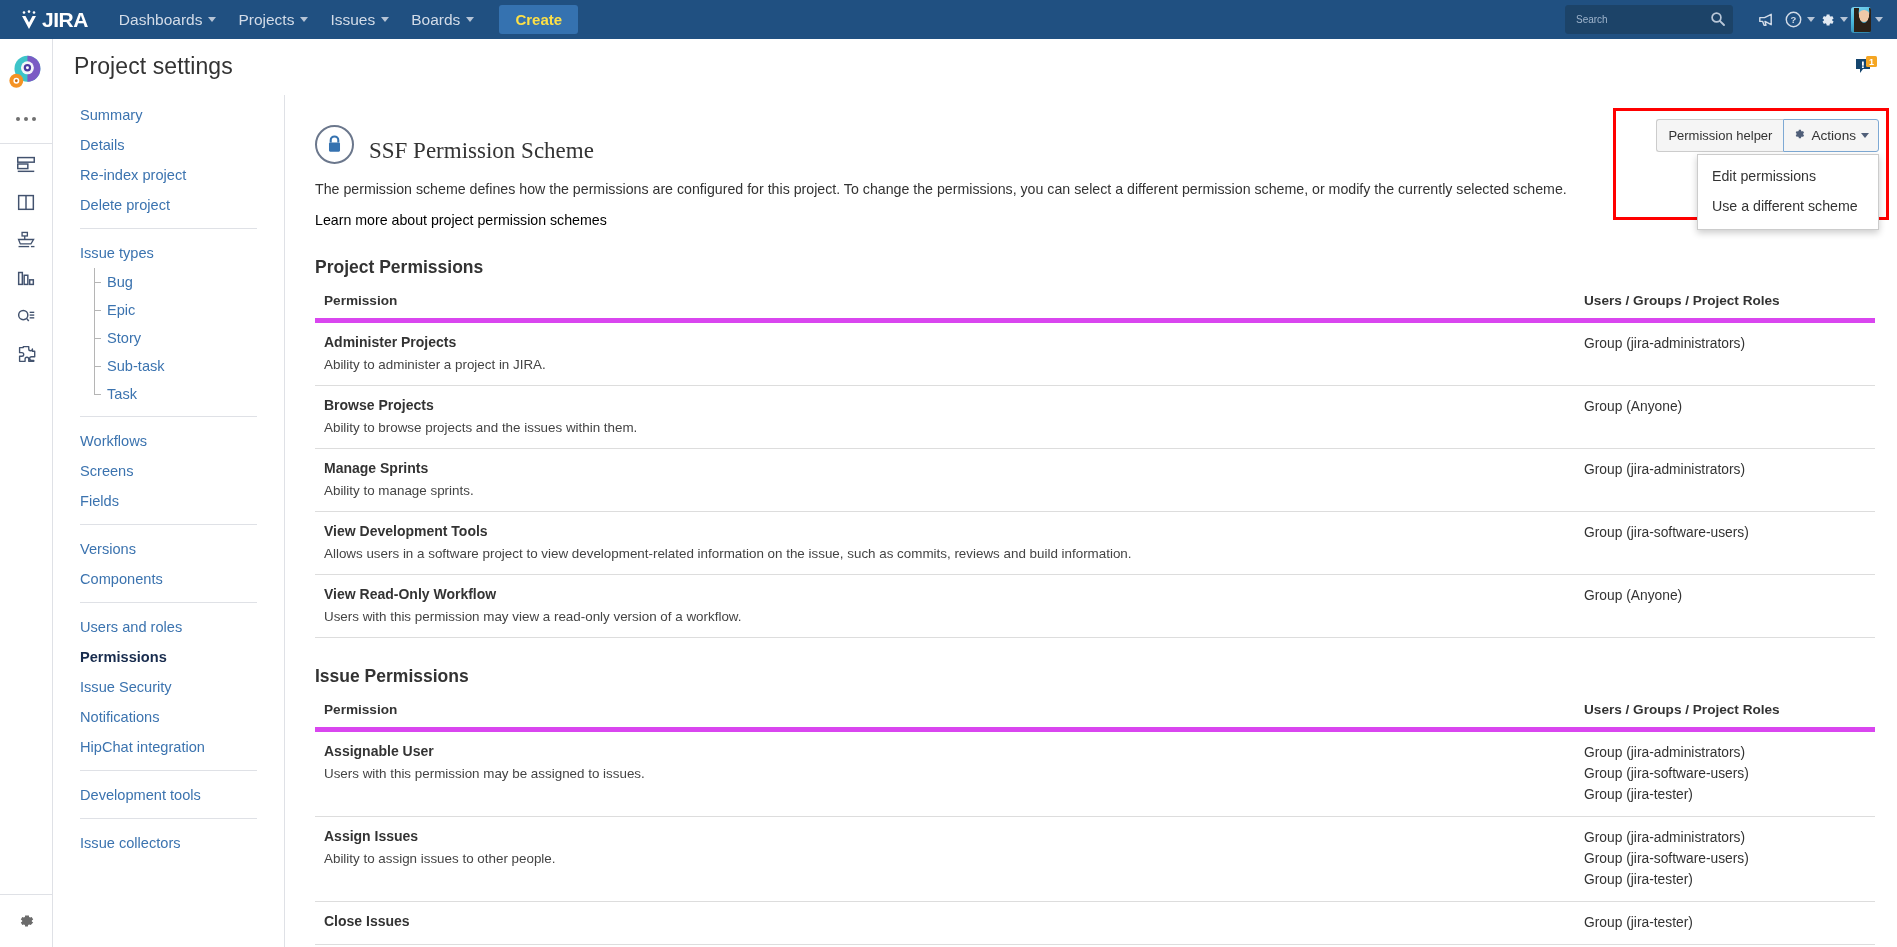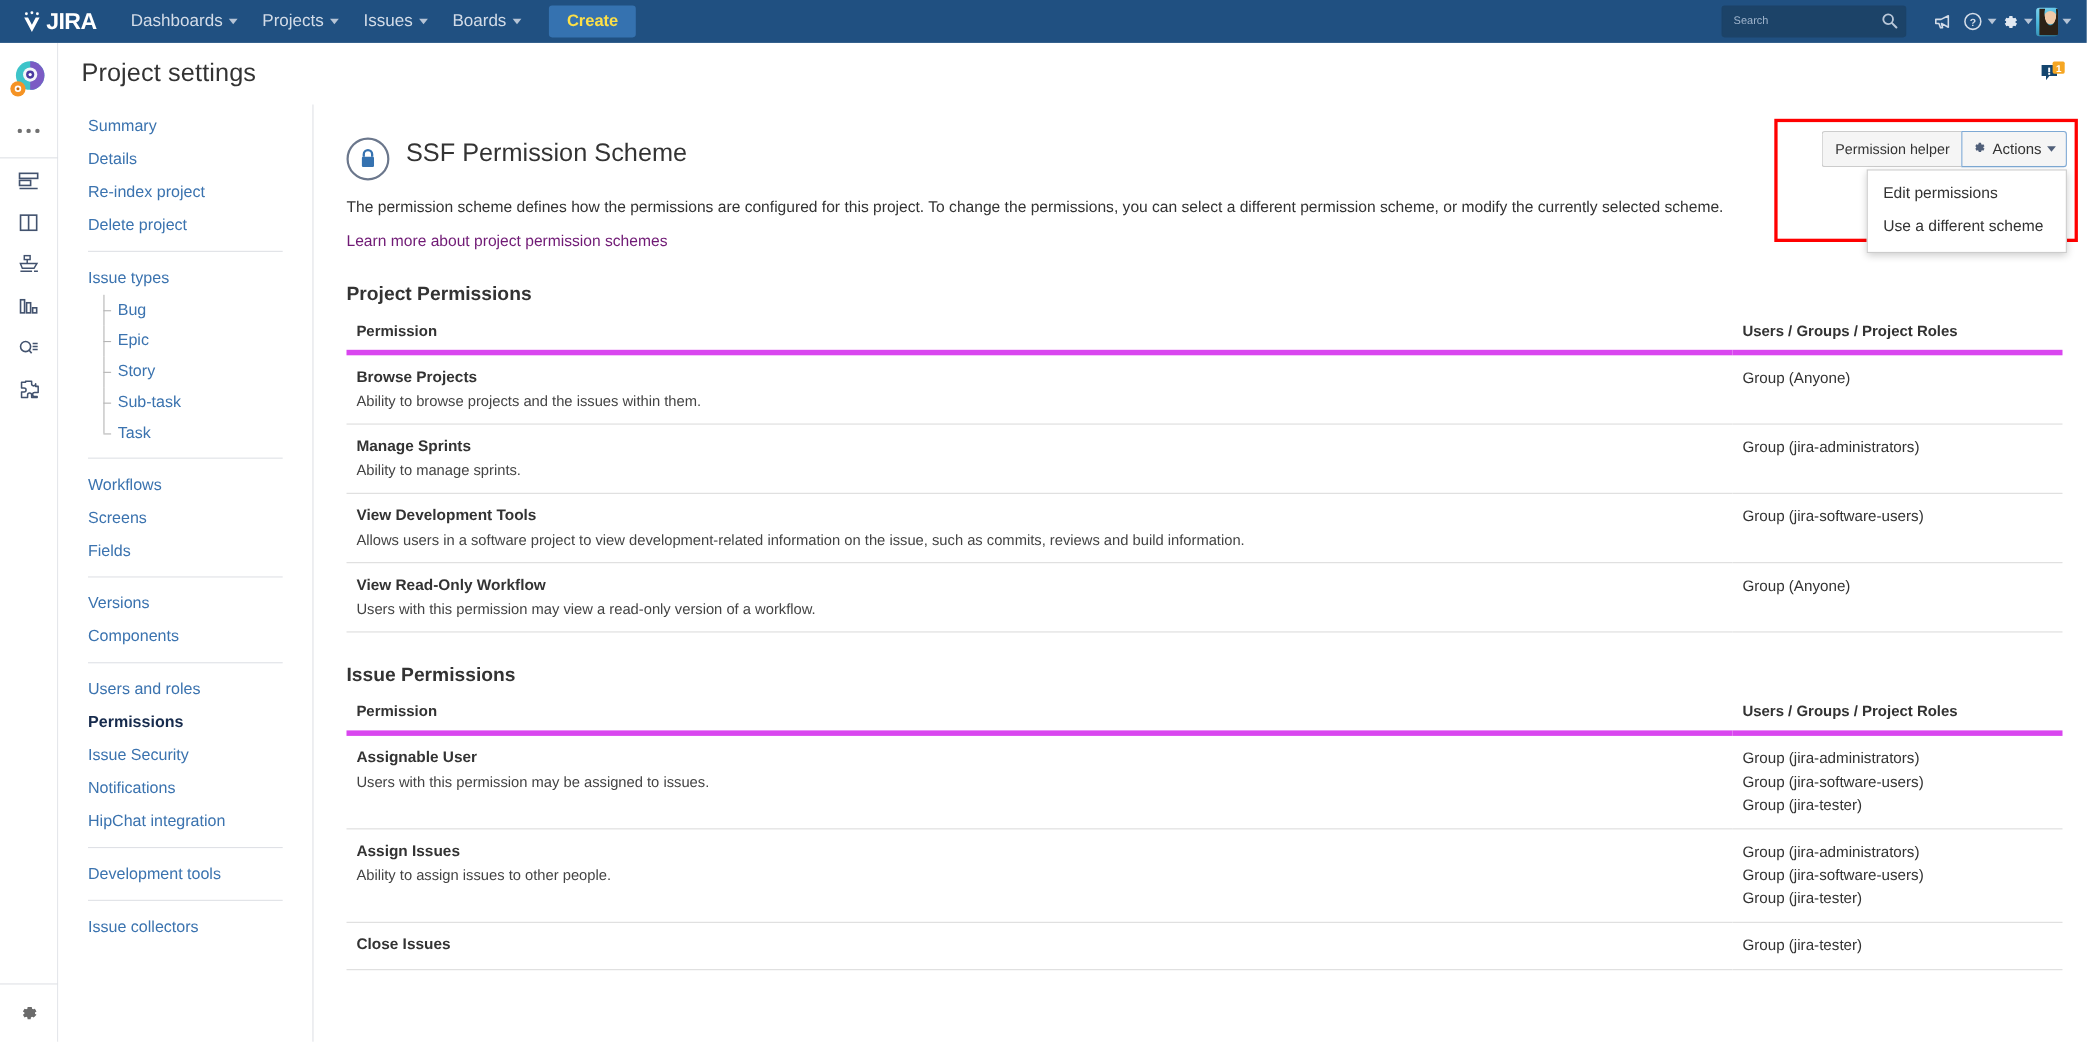--- a/index.html
+++ b/index.html
@@ -185,40 +185,40 @@
   .side-sub.last::before { bottom:50%; }
 
   
   #main {
     position: absolute; top: 95px; left: 286px;
     width: 1611px; height: 852px;
     background: #ffffff;
     overflow: hidden;
   }
   #scheme-head {
-    display: flex; align-items: flex-start;
-    margin: 30px 0 0 29px; position: relative;
+    display: flex; align-items: flex-end;
+    margin: 30px 0 0 29px; position: relative; font-family: Liberation Serif, serif;
   }
   #lock-circle {
     width: 39px; height: 39px; border-radius: 50%;
     border: 2px solid #6b778c;
     display: flex; align-items: center; justify-content: center;
     flex: none;
   }
   #scheme-title {
     font-size: 23px; color: #333; font-weight: normal;
     margin-left: 15px;
   }
   .desc-p {
     font-size: 14.2px; color: #333; line-height: 1.45;
     margin: 15px 0 0 29px; max-width: 1300px;
   }
   #learn-link {
     display: inline-block;
-    font-size: 14.2px; color: #701a75;
+    font-size: 14.2px; color: #000000;
     margin: 12px 0 0 29px; cursor: pointer; text-decoration: none;
   }
 
   
   #actions-area {
     position: absolute; top: 13px; right: 8px;
     width: 276px; height: 112px;
     border: 3px solid #ff0000;
     z-index: 30;
   }
@@ -534,20 +534,29 @@
   <table class="perm-table">
     <thead>
       <tr>
         <th>Permission</th>
         <th class="col-groups">Users / Groups / Project Roles</th>
       </tr>
     </thead>
     <tbody>
       <tr>
         <td>
+          <div class="perm-name">Administer Projects</div>
+          <div class="perm-desc">Ability to administer a project in JIRA.</div>
+        </td>
+        <td>
+          <div class="grp-line">Group (jira-administrators)</div>
+        </td>
+      </tr>
+      <tr>
+        <td>
           <div class="perm-name">Browse Projects</div>
           <div class="perm-desc">Ability to browse projects and the issues within them.</div>
         </td>
         <td>
           <div class="grp-line">Group (Anyone)</div>
         </td>
       </tr>
       <tr>
         <td>
           <div class="perm-name">Manage Sprints</div>

